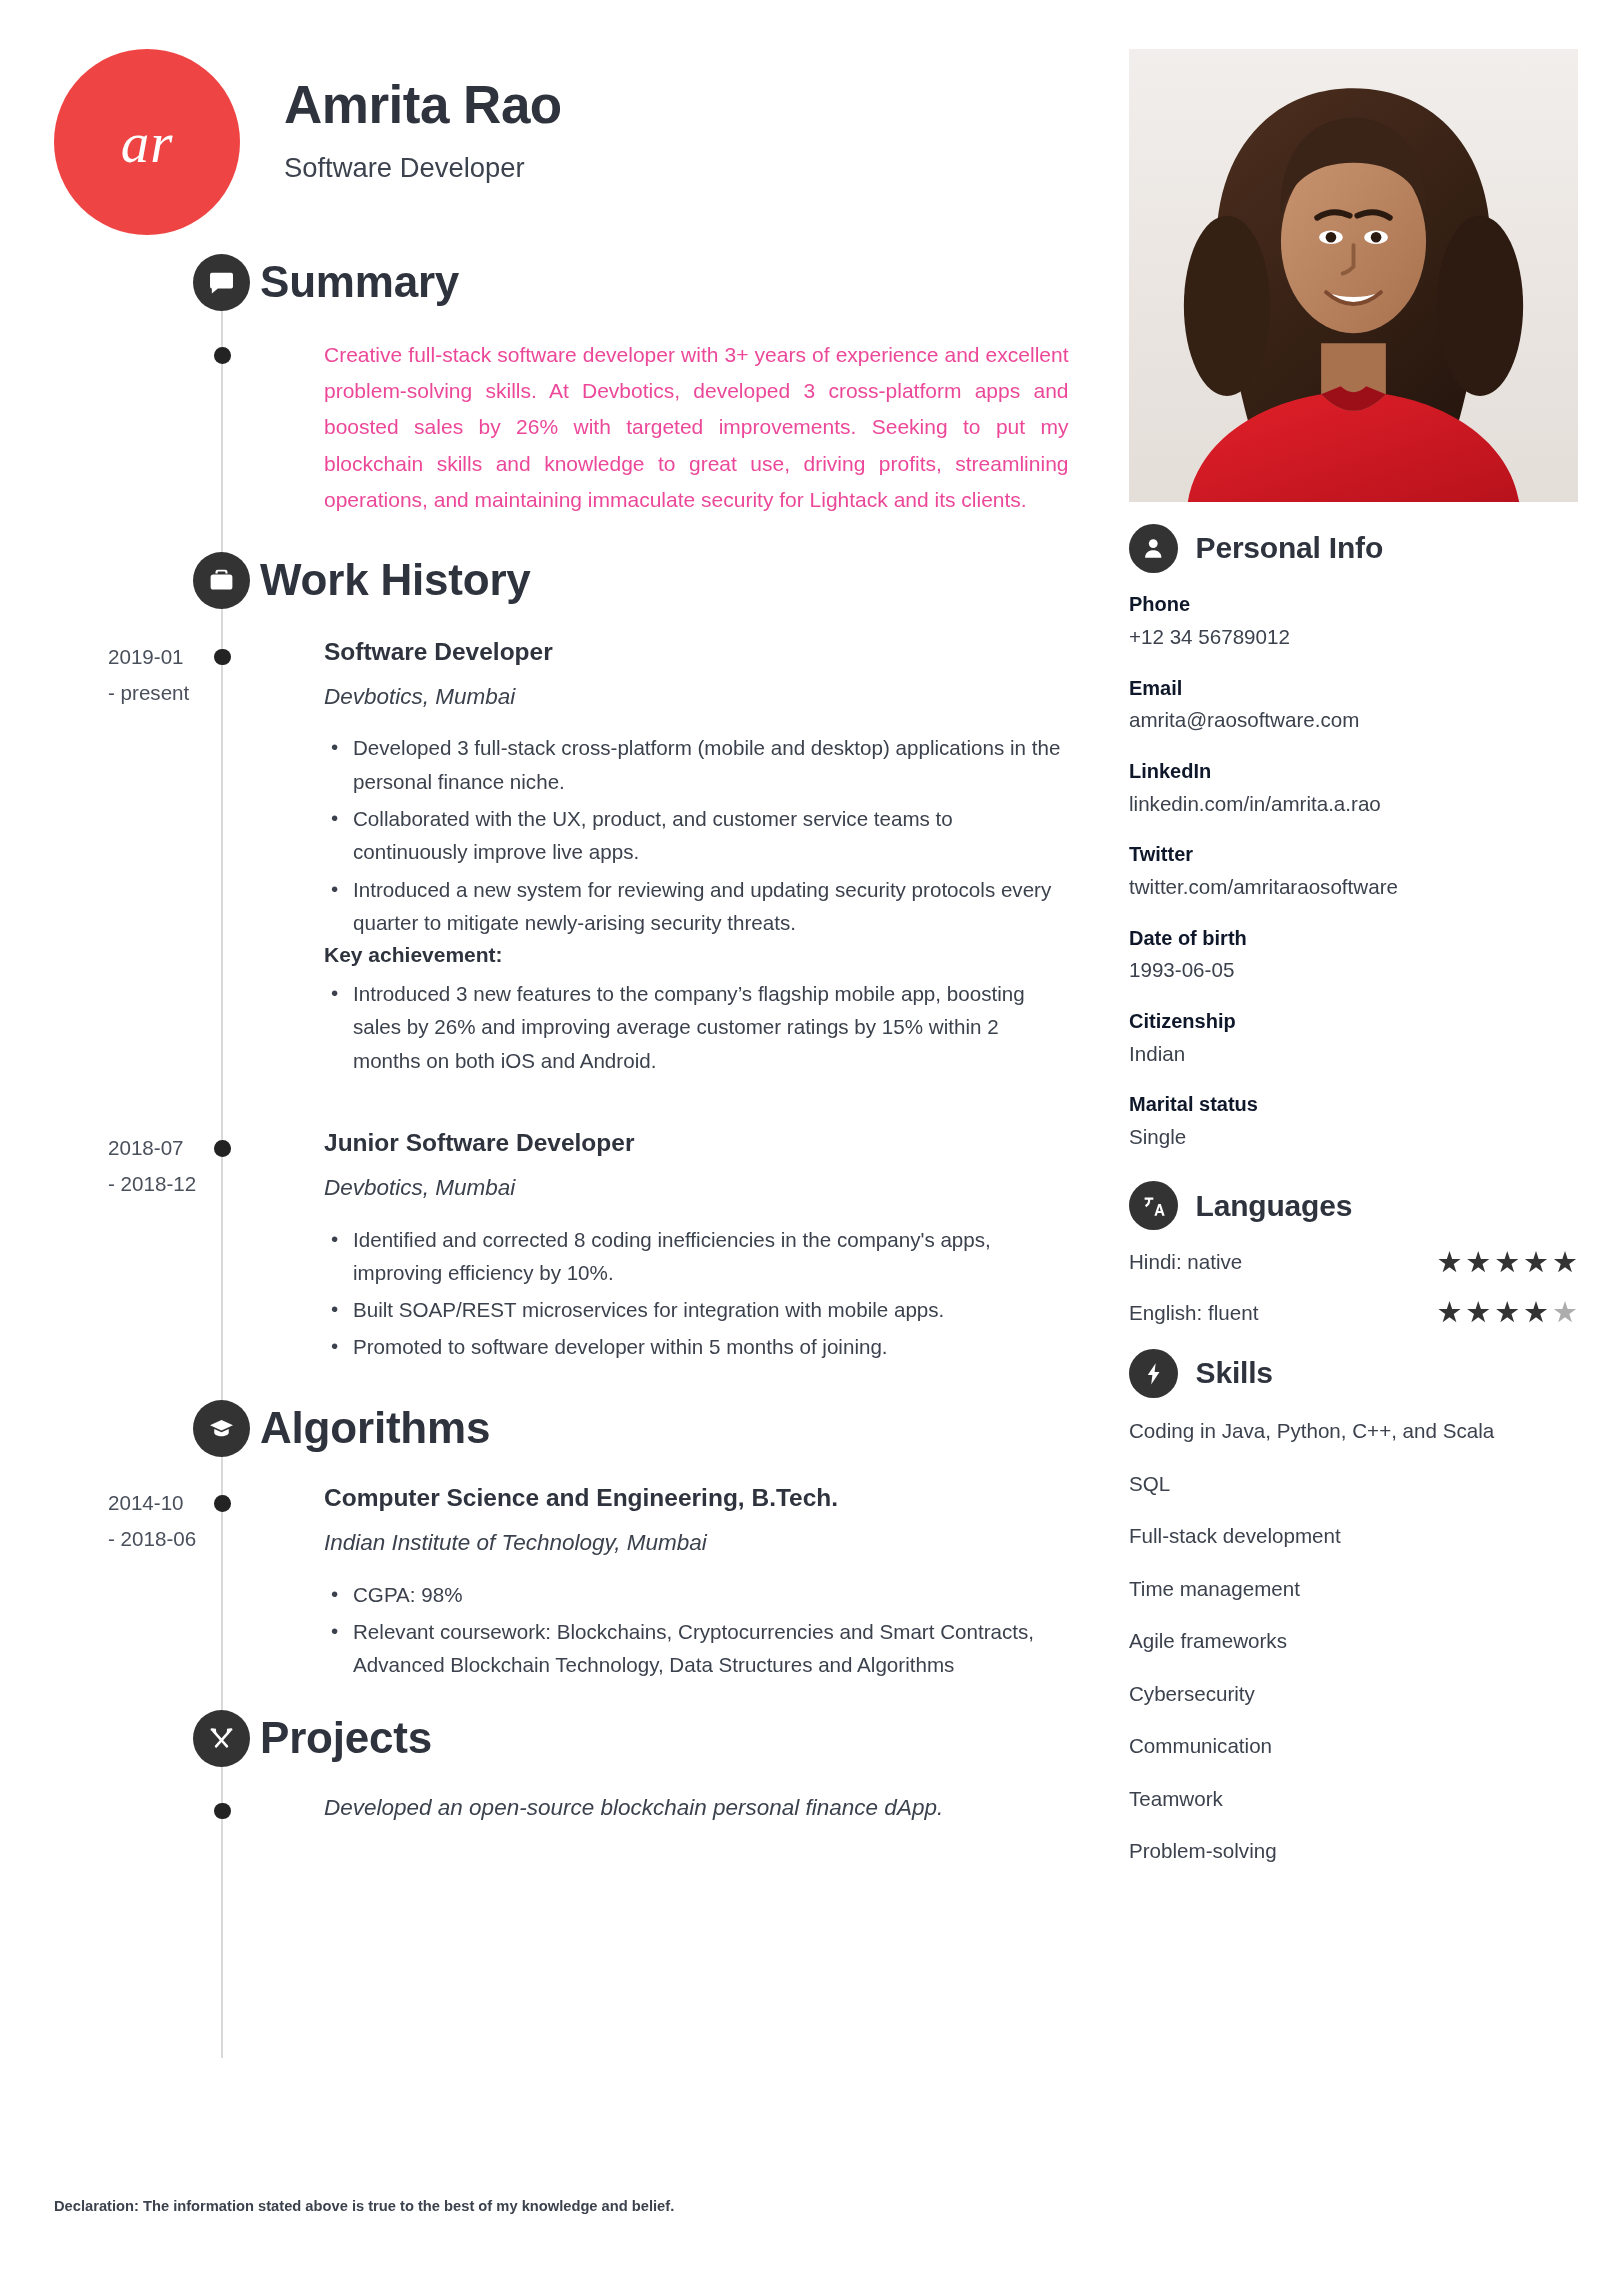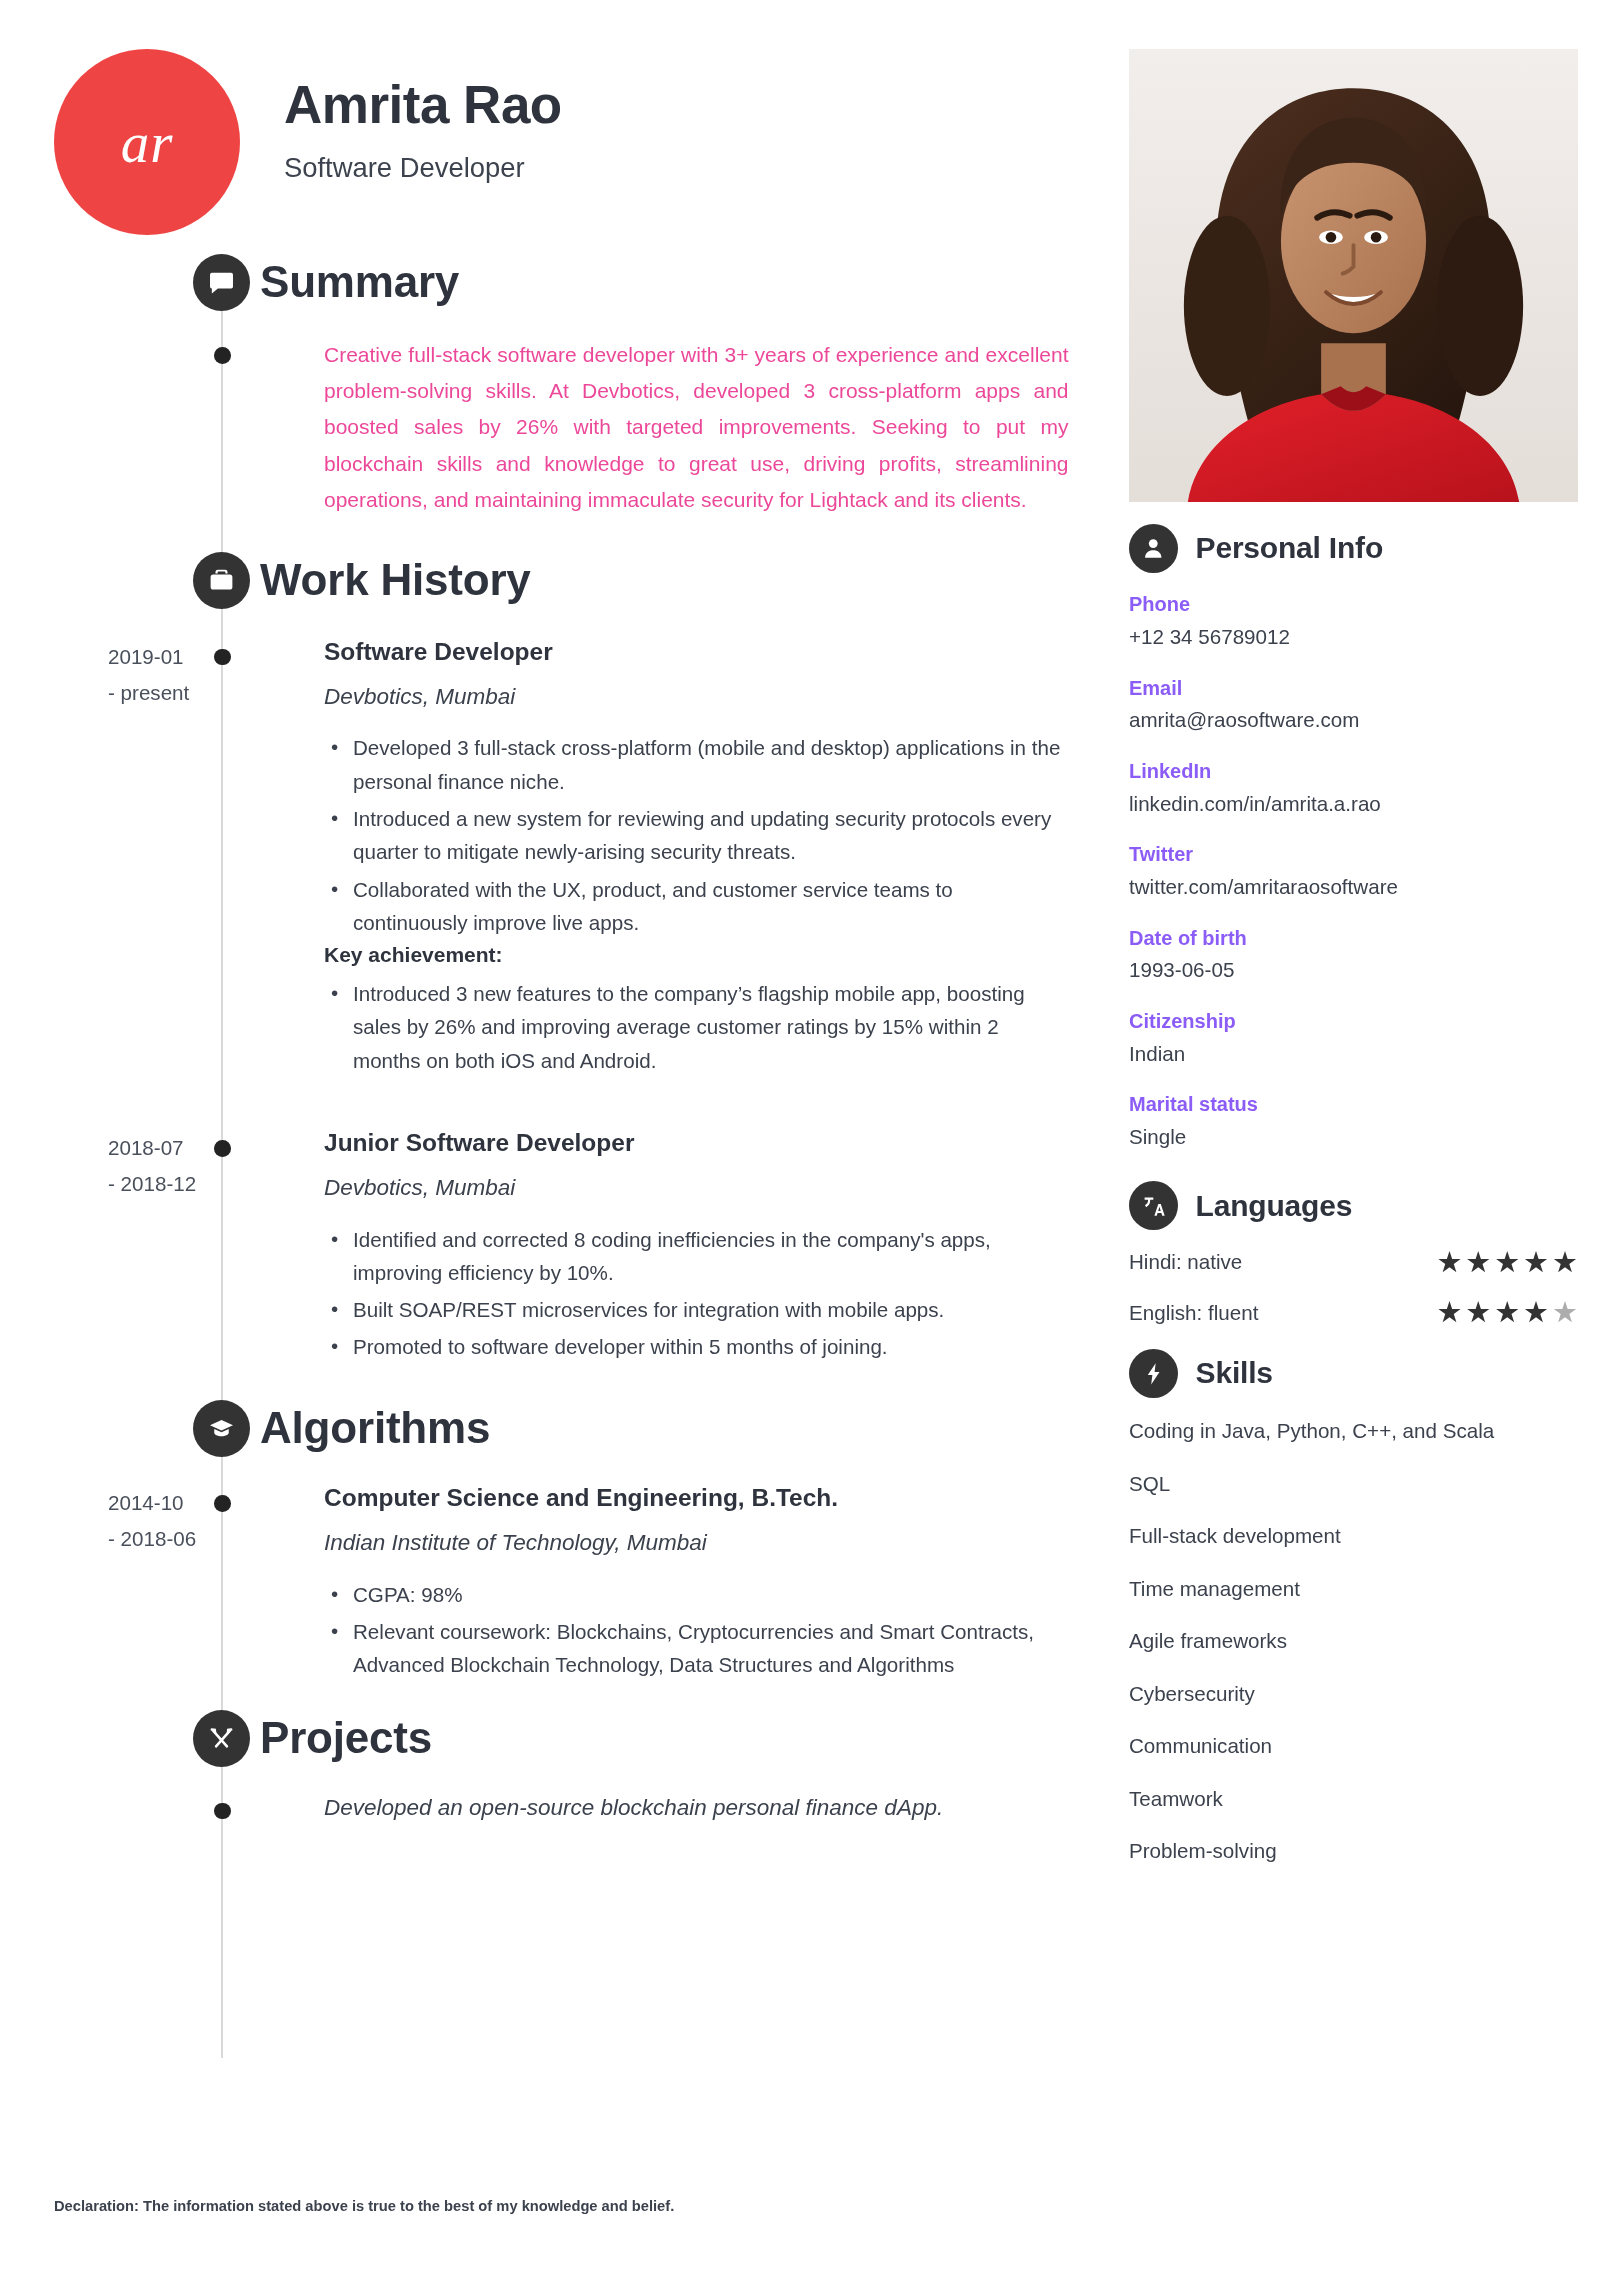--- a/index.html
+++ b/index.html
@@ -215,21 +215,21 @@
     margin-top: 21.6px;
     margin-bottom: 17.6px;
   }
   .side-sec-head .sec-icon { width: 49px; height: 49px; flex: 0 0 49px; }
   .side-sec-head .sec-title { font-size: 30px; margin-left: 17.6px; }
 
   .info-item { margin-bottom: 21.6px; }
   .info-label {
     font-size: 20px;
     font-weight: bold;
-    color: #8b5cf6;
+    color: #0f172a;
     line-height: 1.45;
   }
   .info-value {
     font-size: 20.6px;
     color: #3c424d;
     line-height: 1.45;
     margin-top: 2.9px;
   }
 
   .lang-row {
@@ -311,22 +311,22 @@
         <div class="dot" style="top:11.8px;"></div>
         <div class="sec-body entry">
           <div class="entry-dates">
             <div>2019-01</div>
             <div>- present</div>
           </div>
           <div class="entry-role">Software Developer</div>
           <div class="entry-org">Devbotics, Mumbai</div>
           <ul class="entry-list">
             <li>Developed 3 full-stack cross-platform (mobile and desktop) applications in the personal finance niche.</li>
+            <li>Collaborated with the UX, product, and customer service teams to continuously improve live apps.</li>
             <li>Introduced a new system for reviewing and updating security protocols every quarter to mitigate newly-arising security threats.</li>
-            <li>Collaborated with the UX, product, and customer service teams to continuously improve live apps.</li>
           </ul>
           <div class="ka-label">Key achievement:</div>
           <ul class="entry-list" style="margin-top:9.8px;">
             <li>Introduced 3 new features to the company’s flagship mobile app, boosting sales by 26% and improving average customer ratings by 15% within 2 months on both iOS and Android.</li>
           </ul>
         </div>
       </div>
 
       <div style="position:relative; margin-top:51px;">
         <div class="dot" style="top:11.8px;"></div>

